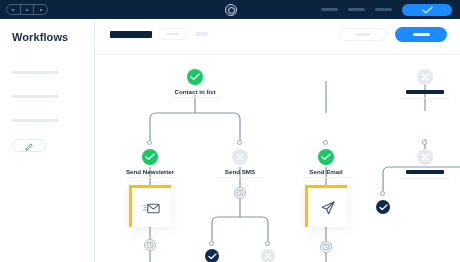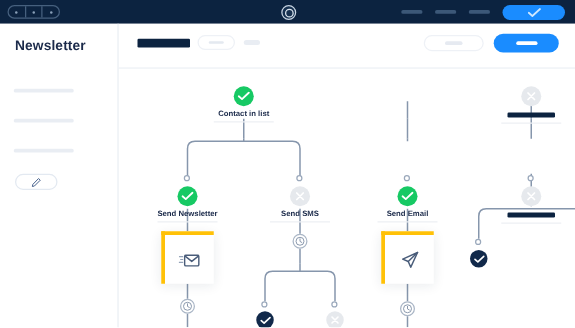--- a/index.html
+++ b/index.html
@@ -221,21 +221,21 @@
         <span>
           <svg width="11" height="8" viewBox="0 0 11 8">
             <path d="M1 4.2 L3.9 6.8 L10 1.2" fill="none" stroke="#cfe8ff" stroke-width="1.4" stroke-linecap="round" stroke-linejoin="round"></path>
           </svg>
         </span>
       </div>
     </div>
   </div>
 
   <div class="sidebar">
-    <div class="side-title">Newsletter</div>
+    <div class="side-title">Workflows</div>
     <div class="side-line l1"></div>
     <div class="side-line l2"></div>
     <div class="side-line l3"></div>
     <div class="side-edit">
       <span>
         <svg width="8" height="8" viewBox="0 0 10 10">
           <path d="M7.3 1.0 L9.0 2.7 L3.2 8.5 L1.1 9.0 L1.6 6.9 Z" fill="none" stroke="#46618c" stroke-width="1" stroke-linejoin="round"></path>
         </svg>
       </span>
     </div>

